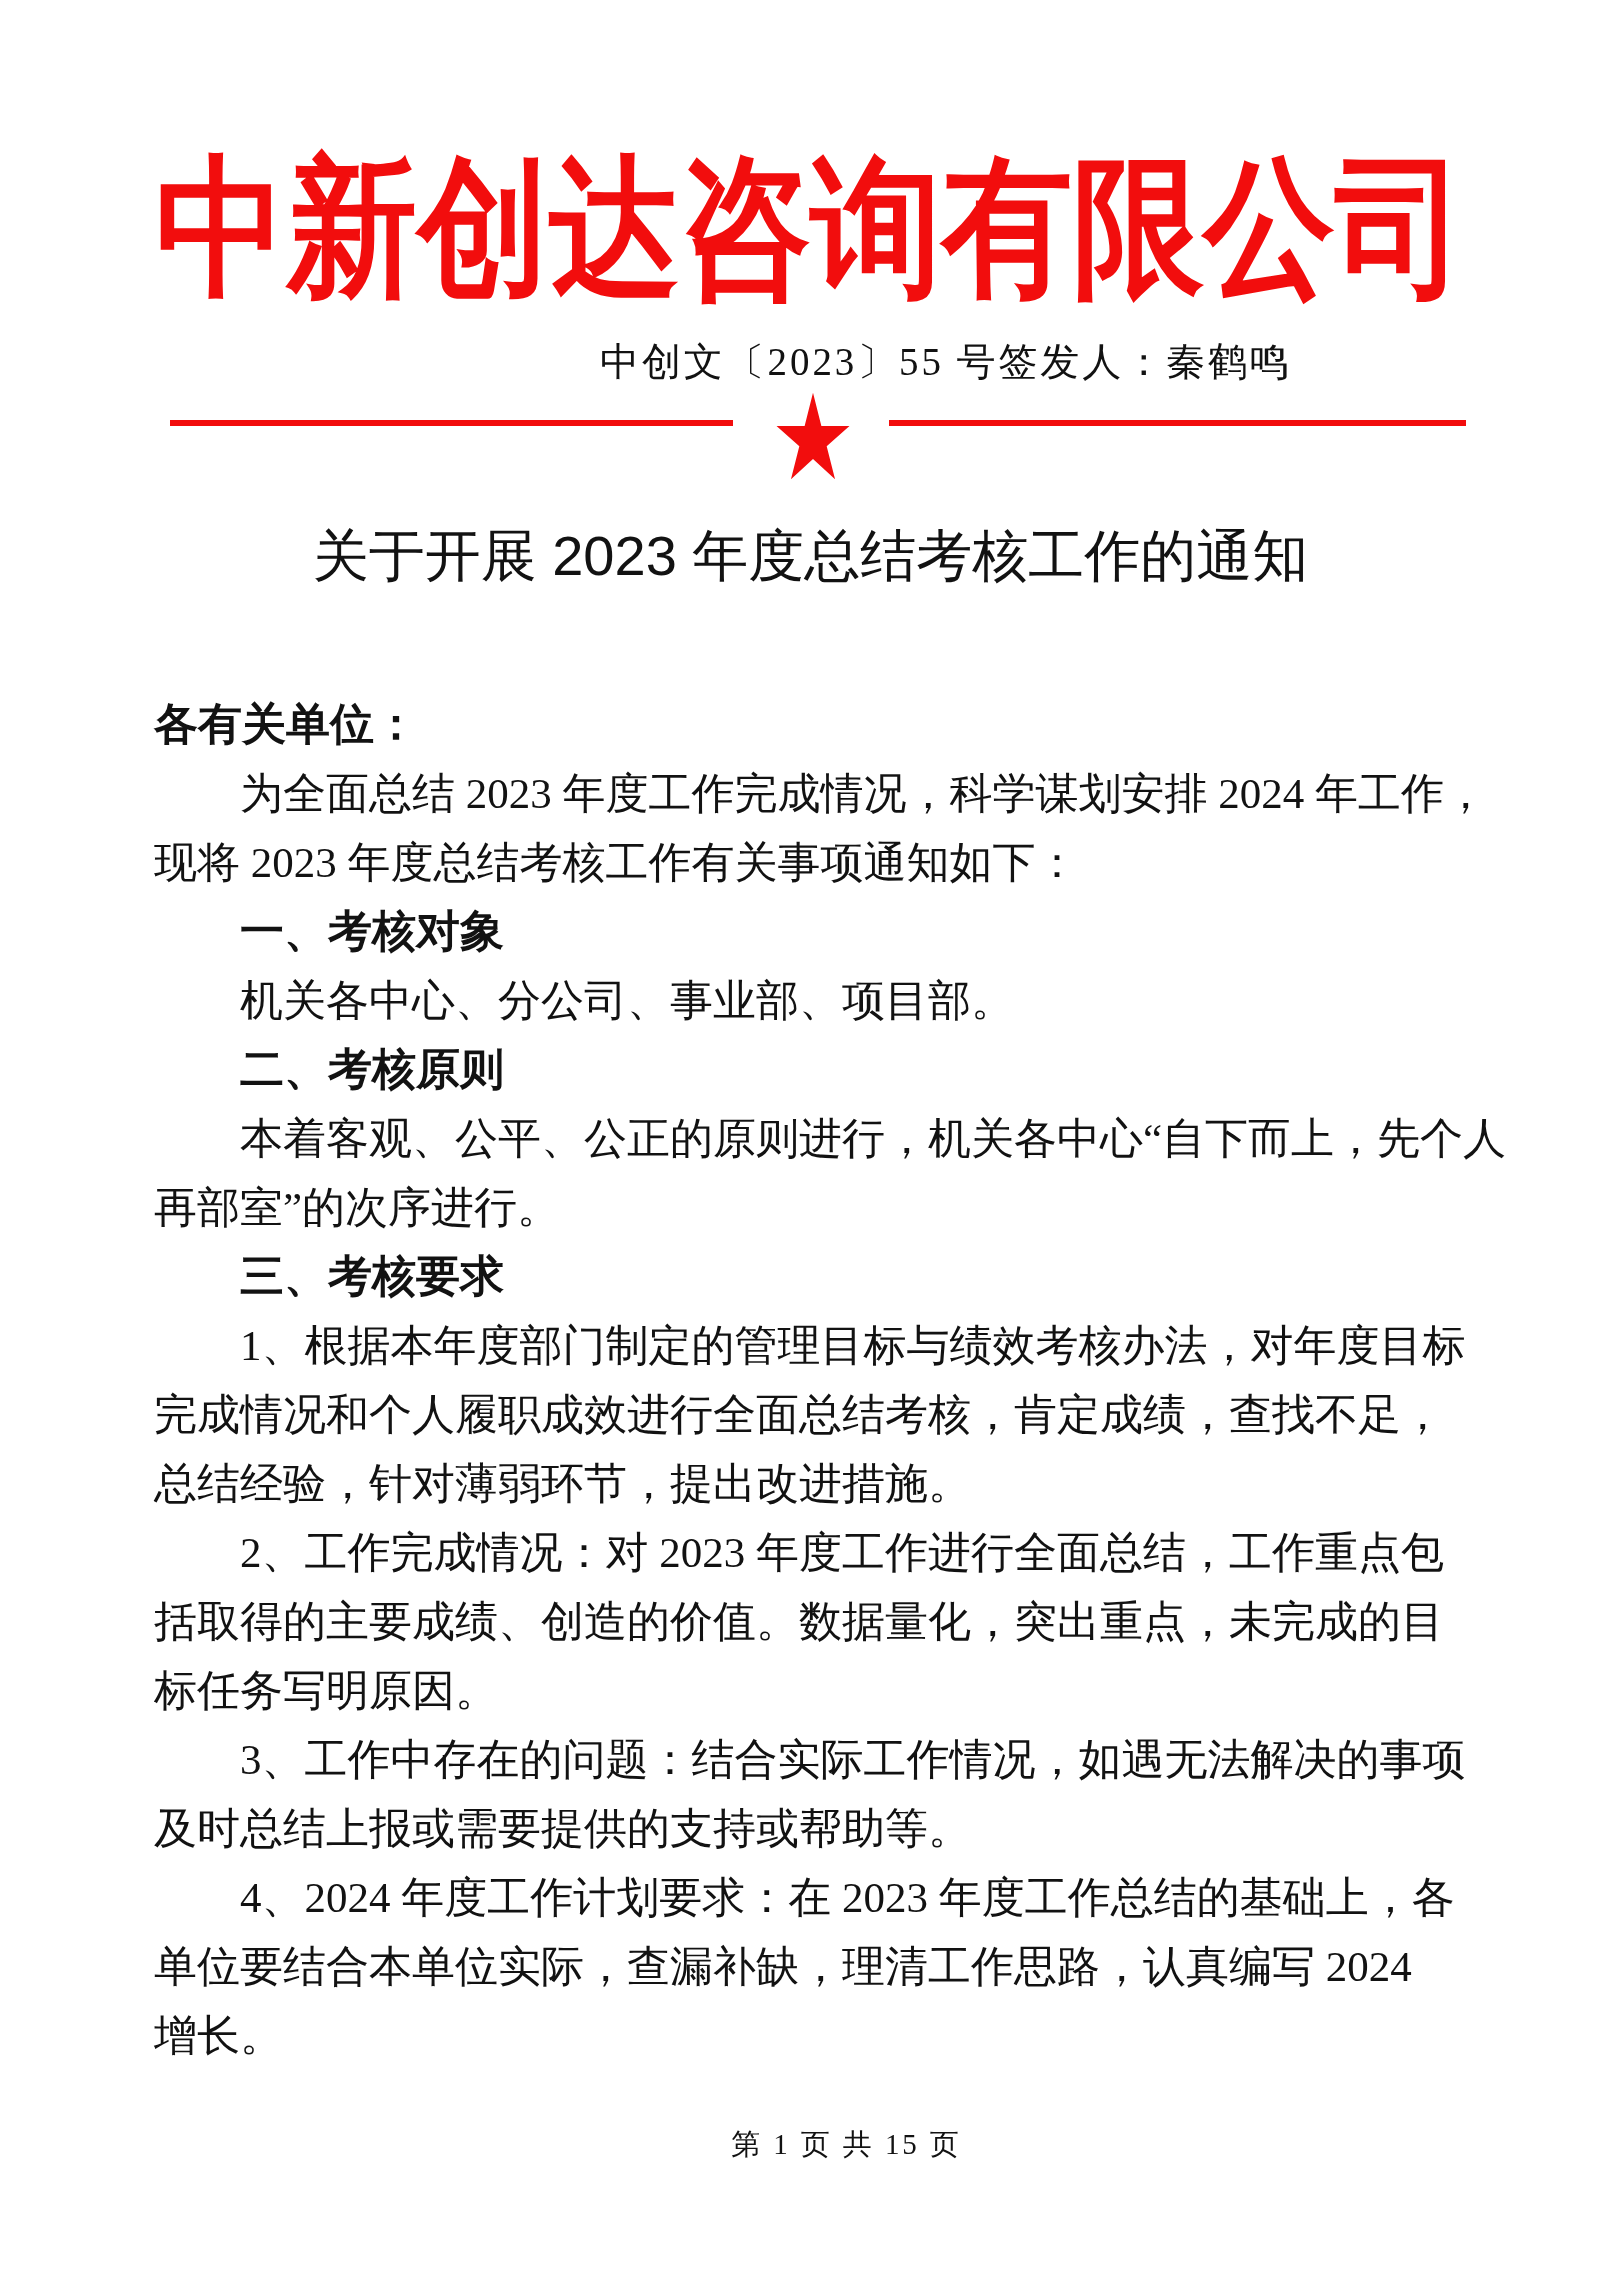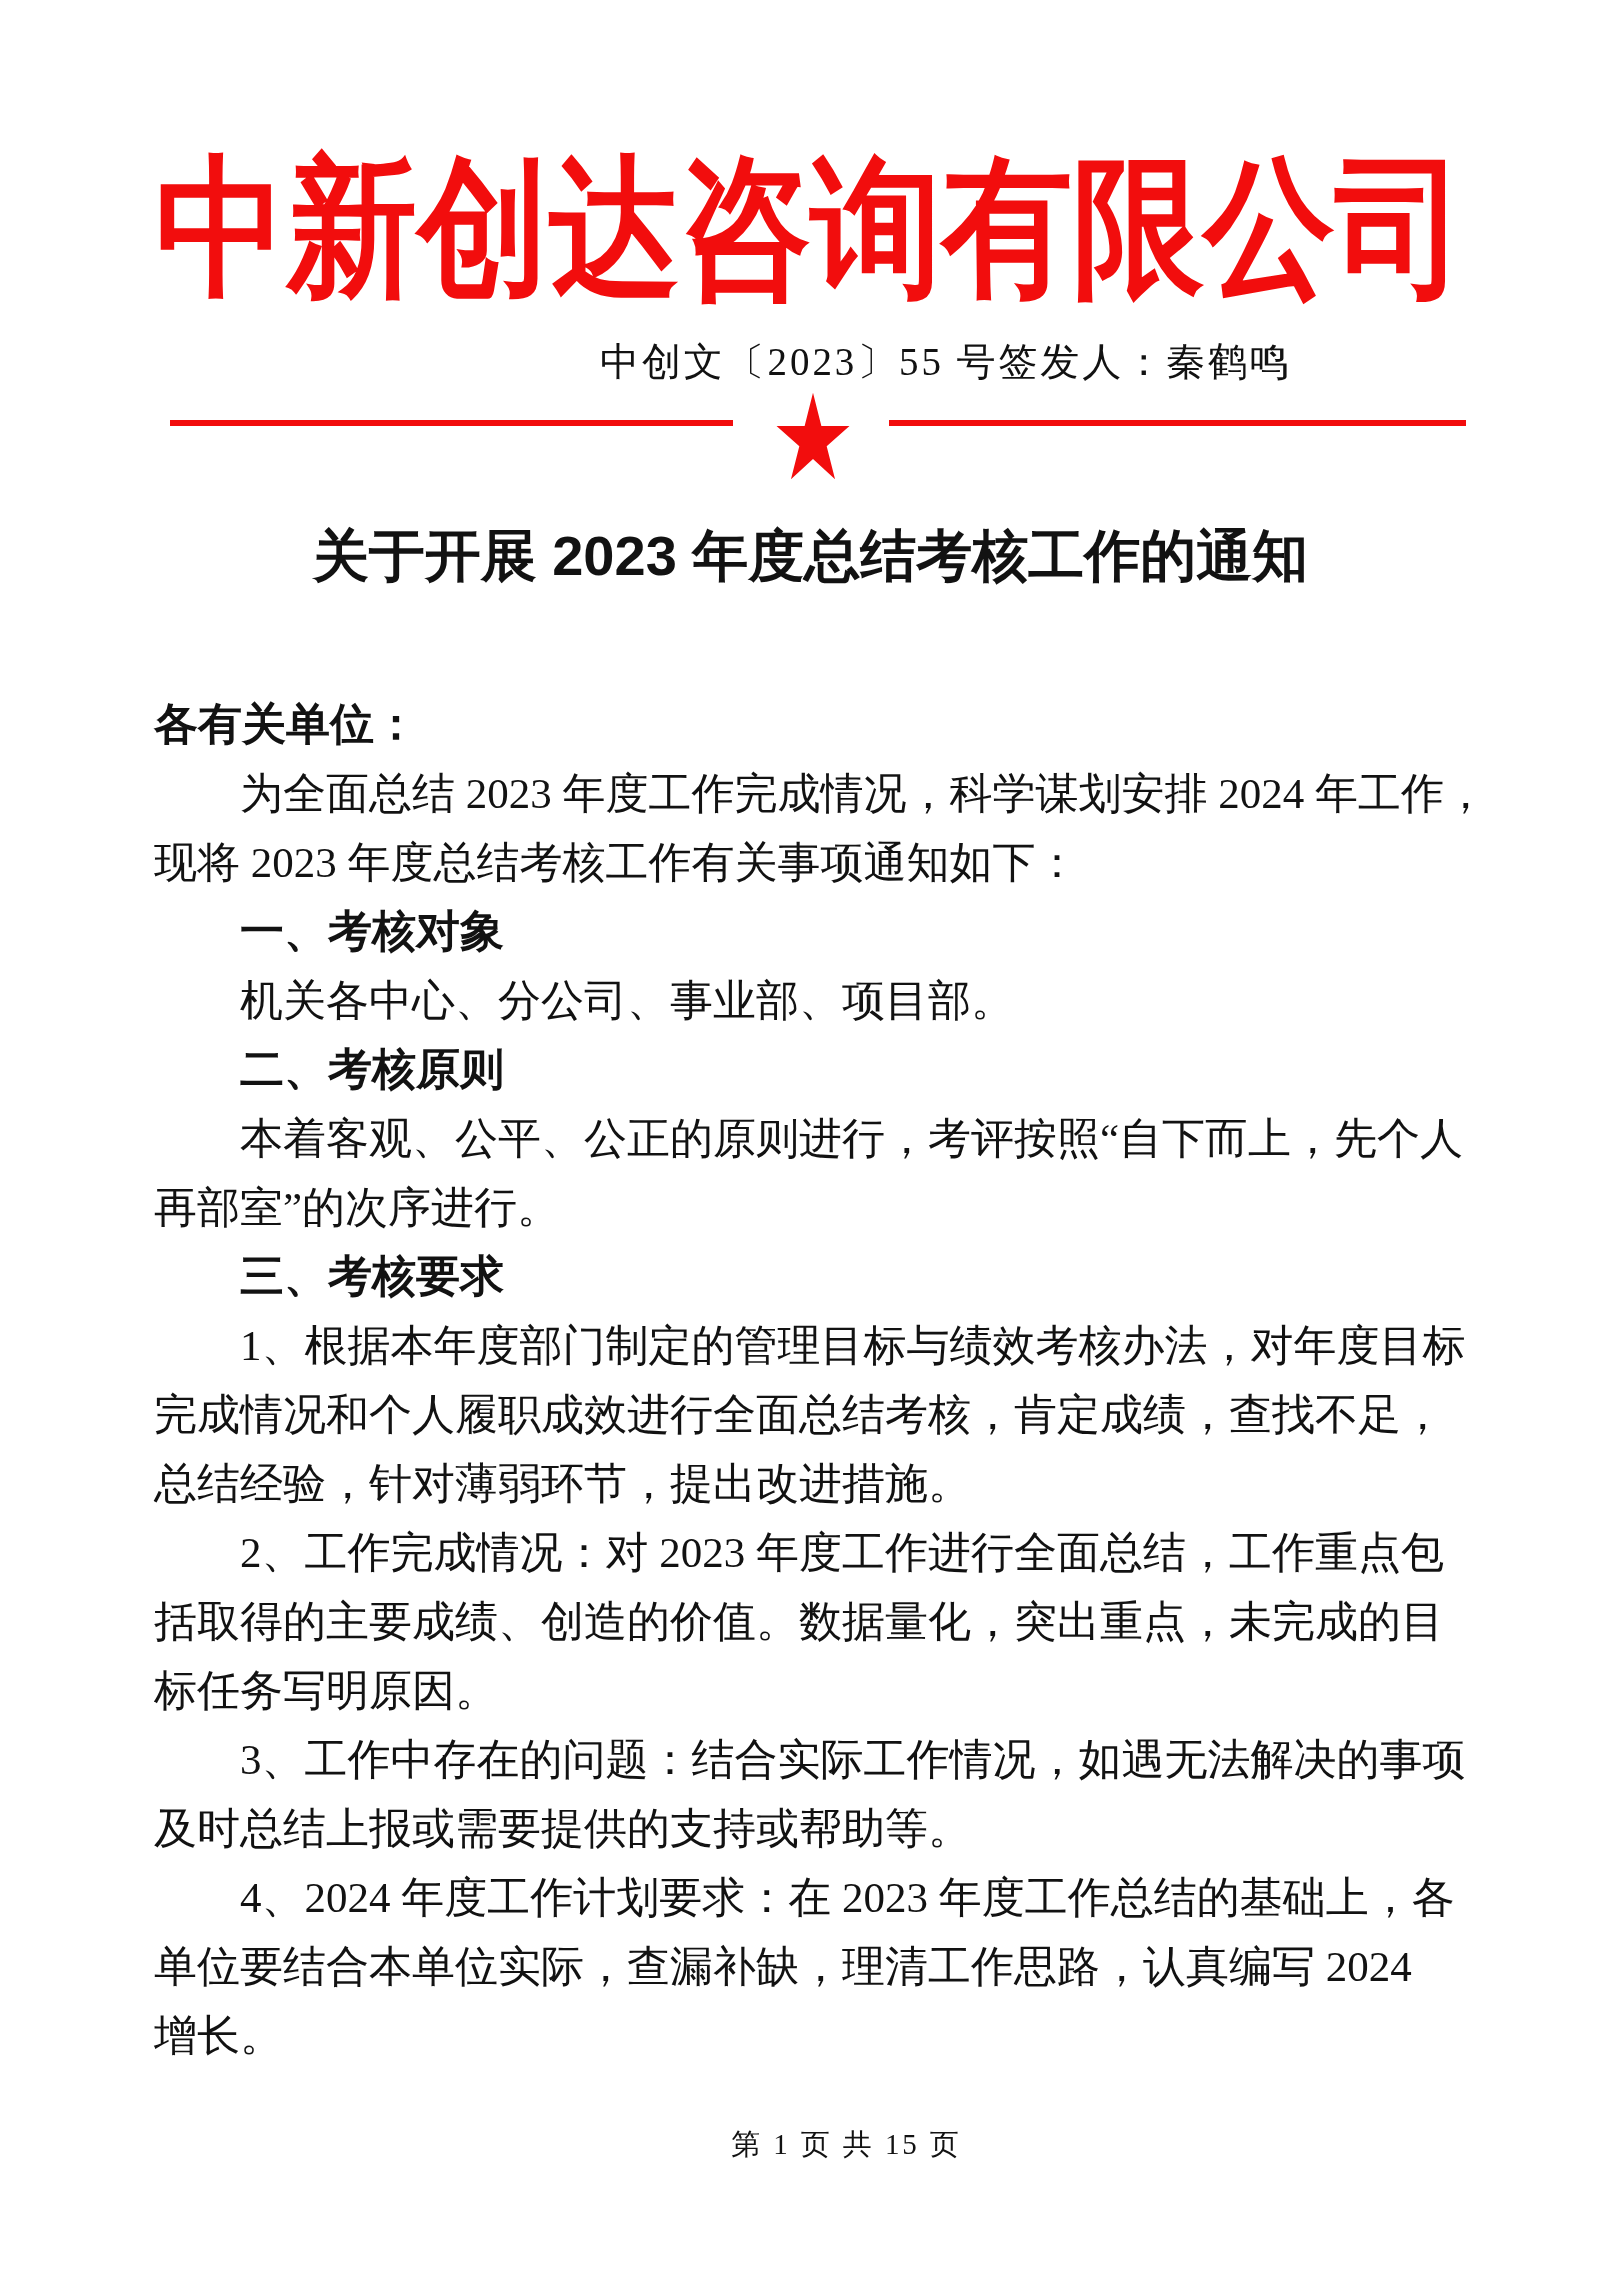--- a/index.html
+++ b/index.html
@@ -59,21 +59,21 @@
     width:76px;
     height:92px;
   }
   .doctitle{
     position:absolute;
     top:521px;
     left:0;
     width:100%;
     text-align:center;
     font-family:"Liberation Sans","DejaVu Sans",sans-serif;
-    font-weight:bold;
+    font-weight:normal;
     font-size:56px;
     line-height:69px;
     white-space:nowrap;
   }
   .bodyblock{
     position:absolute;
     top:690px;
     left:154px;
     width:1319px;
   }
@@ -123,21 +123,21 @@
 
   <div class="doctitle">关于开展 2023 年度总结考核工作的通知</div>
 
   <div class="bodyblock">
     <div class="ln bold">各有关单位：</div>
     <div class="ln ind">为全面总结 2023 年度工作完成情况，科学谋划安排 2024 年工作，</div>
     <div class="ln">现将 2023 年度总结考核工作有关事项通知如下：</div>
     <div class="ln bold ind">一、考核对象</div>
     <div class="ln ind">机关各中心、分公司、事业部、项目部。</div>
     <div class="ln bold ind">二、考核原则</div>
-    <div class="ln ind">本着客观、公平、公正的原则进行，考评按照“自下而上，先个人</div>
+    <div class="ln ind">本着客观、公平、公正的原则进行，机关各中心“自下而上，先个人</div>
     <div class="ln">再部室”的次序进行。</div>
     <div class="ln bold ind">三、考核要求</div>
     <div class="ln ind">1、根据本年度部门制定的管理目标与绩效考核办法，对年度目标</div>
     <div class="ln">完成情况和个人履职成效进行全面总结考核，肯定成绩，查找不足，</div>
     <div class="ln">总结经验，针对薄弱环节，提出改进措施。</div>
     <div class="ln ind">2、工作完成情况：对 2023 年度工作进行全面总结，工作重点包</div>
     <div class="ln">括取得的主要成绩、创造的价值。数据量化，突出重点，未完成的目</div>
     <div class="ln">标任务写明原因。</div>
     <div class="ln ind">3、工作中存在的问题：结合实际工作情况，如遇无法解决的事项</div>
     <div class="ln">及时总结上报或需要提供的支持或帮助等。</div>

